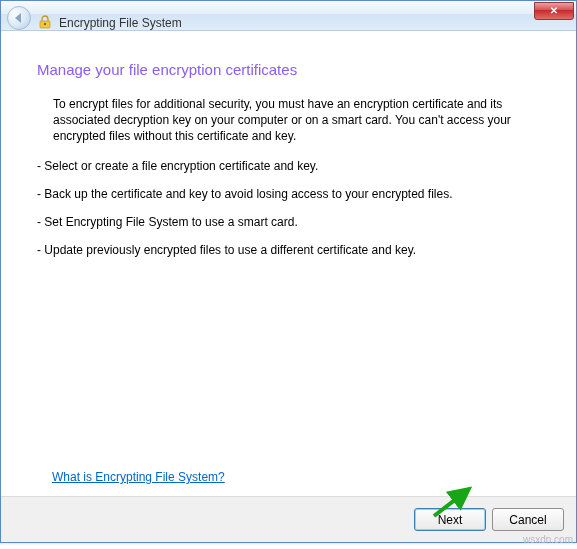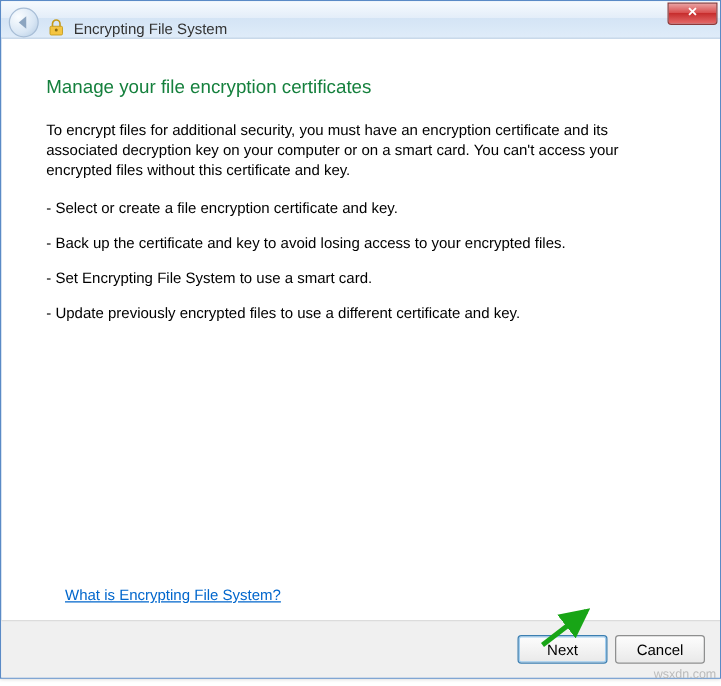--- a/index.html
+++ b/index.html
@@ -79,27 +79,28 @@
       line-height: 1;
     }
     .content {
       flex: 1;
       padding: 30px 36px 10px 36px;
       font-size: 12px;
       color: #000;
       overflow: hidden;
     }
     .heading {
-      color: #15803d;
+      color: #8b5cf6;
       font-size: 15px;
       margin-bottom: 18px;
     }
     .para {
       margin-bottom: 14px;
       line-height: 1.35;
+      margin-left: 16px;
     }
     .bullet {
       margin-bottom: 14px;
     }
     .link-area {
       position: absolute;
       bottom: 64px;
       left: 52px;
     }
     .link {

